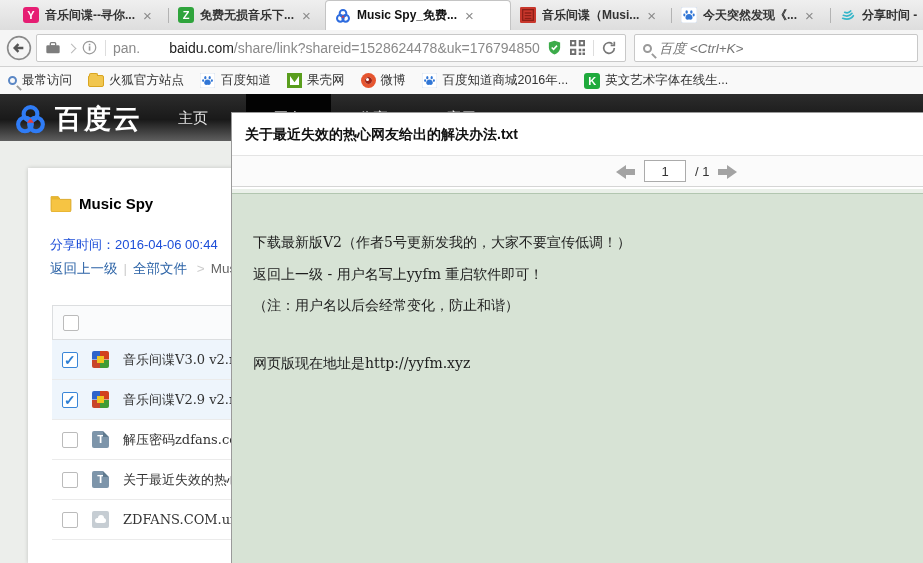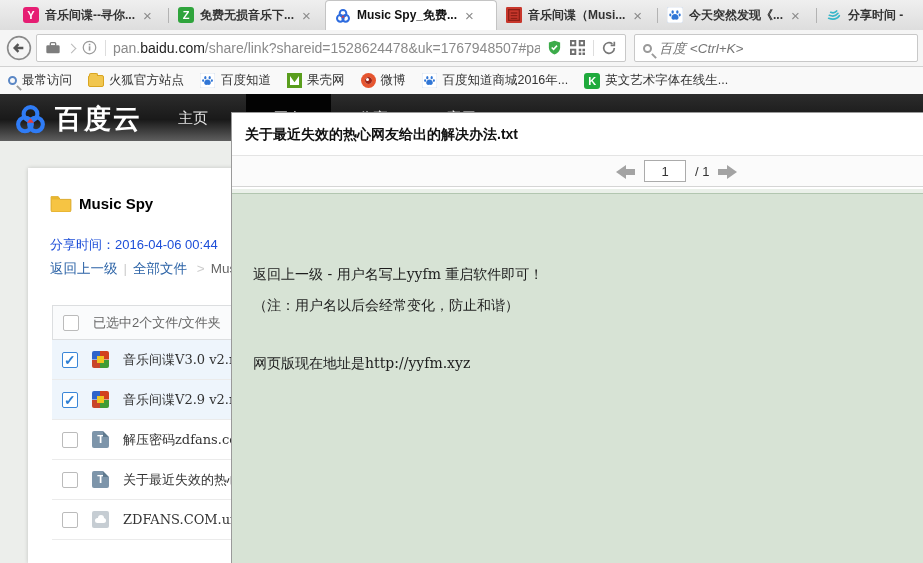--- a/index.html
+++ b/index.html
@@ -45,21 +45,21 @@
   #back-btn { position: absolute; left: 6px; top: 5px; width: 26px; height: 26px; }
   .urlfield {
     position: absolute; left: 36px; top: 4px; width: 590px; height: 28px;
     background: #fff; border: 1px solid #c8c8c8; border-radius: 2px;
     display: flex; align-items: center; padding: 0 8px; gap: 7px;
   }
   .chev { width: 7px; height: 7px; border-top: 1px solid #b9b9b9; border-right: 1px solid #b9b9b9;
           transform: rotate(45deg); flex: 0 0 auto; }
   .vdiv { width: 1px; height: 16px; background: #ddd; flex: 0 0 auto; }
   .urltext { flex: 1; font-size: 14px; white-space: nowrap; overflow: hidden; color: #8a8a8a; }
-  .urltext .domain { color: #222; }
+  .urltext .domain { color: #222; margin-left: 29px; }
   .searchbox {
     position: absolute; left: 634px; top: 4px; width: 284px; height: 28px;
     background: #fff; border: 1px solid #c8c8c8; border-radius: 2px;
     display: flex; align-items: center; padding: 0 8px; gap: 7px;
   }
   .magnifier { width: 9px; height: 9px; border: 2px solid #9a9a9a; border-radius: 50%;
                position: relative; flex: 0 0 auto; }
   .magnifier::after { content: ""; position: absolute; width: 2px; height: 6px; background: #9a9a9a;
                       left: 8px; top: 7px; transform: rotate(-45deg); }
   .searchbox input { border: none; outline: none; background: transparent; width: 100%;
@@ -188,21 +188,21 @@
     <span class="sqicon sq-y">Y</span>
     <span class="ttitle">音乐间谍--寻你...</span>
     <span class="tclose">×</span>
   </div>
   <span class="tabsep"></span>
   <div class="tab" style="width:156px">
     <span class="sqicon sq-z">Z</span>
     <span class="ttitle">免费无损音乐下...</span>
     <span class="tclose">×</span>
   </div>
-  <div class="tab active" style="width:172px">
+  <div class="tab active" style="width:186px">
     <span class="icon16">
       <svg viewBox="0 0 24 24" width="16" height="16">
           <g fill="none" stroke="#2e6cdf" stroke-width="3">
             <circle cx="8" cy="15.5" r="5"></circle>
             <circle cx="16" cy="15.5" r="5"></circle>
             <circle cx="12" cy="8" r="5"></circle>
           </g>
           <path fill="#e03c3c" d="M12 11l2.6 3.4h-5.2z"></path>
         </svg>
     </span>
@@ -390,21 +390,20 @@
     <span class="fname">Music Spy</span>
   </div>
   <div class="share-time">分享时间：2016-04-06 00:44</div>
   <div class="crumbs">
     <a href="#">返回上一级</a><span class="csep">|</span><a href="#">全部文件</a>
     <span class="csep">&gt;</span><span class="cur">Music Spy</span>
   </div>
 
   <div class="list-head">
     <span class="cb"></span>
-    <span>已选中2个文件/文件夹</span>
   </div>
 
   <div class="rows">
     <div class="frow checked">
       <span class="cb checked"></span>
       <span class="rar-icon"></span>
       <span class="fname-txt">音乐间谍V3.0 v2.rar</span>
     </div>
     <div class="frow checked">
       <span class="cb checked"></span>
@@ -437,17 +436,18 @@
         <span class="tail"></span>
       </span>
     <input class="pg-input" value="1" style="">
     <span class="pg-total">/ 1</span>
     <span class="pg-arrow" id="pg-next">
         <span class="head"></span>
         <span class="tail"></span>
       </span>
   </div>
   <div class="v-doc">
+    <div class="docline" id="dl0">下载最新版V2（作者5号更新发我的，大家不要宣传低调！）</div>
     <div class="docline" id="dl1">返回上一级 - 用户名写上yyfm  重启软件即可！</div>
     <div class="docline" id="dl2">（注：用户名以后会经常变化，防止和谐）</div>
     <div class="docline" id="dl3">网页版现在地址是http://yyfm.xyz</div>
   </div>
 </div>
 
 </body></html>

